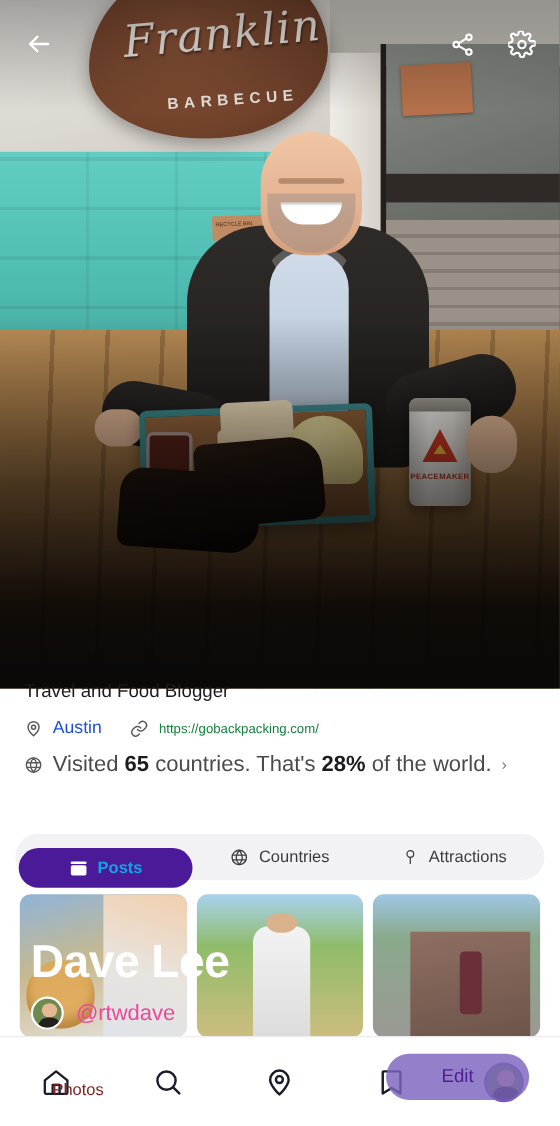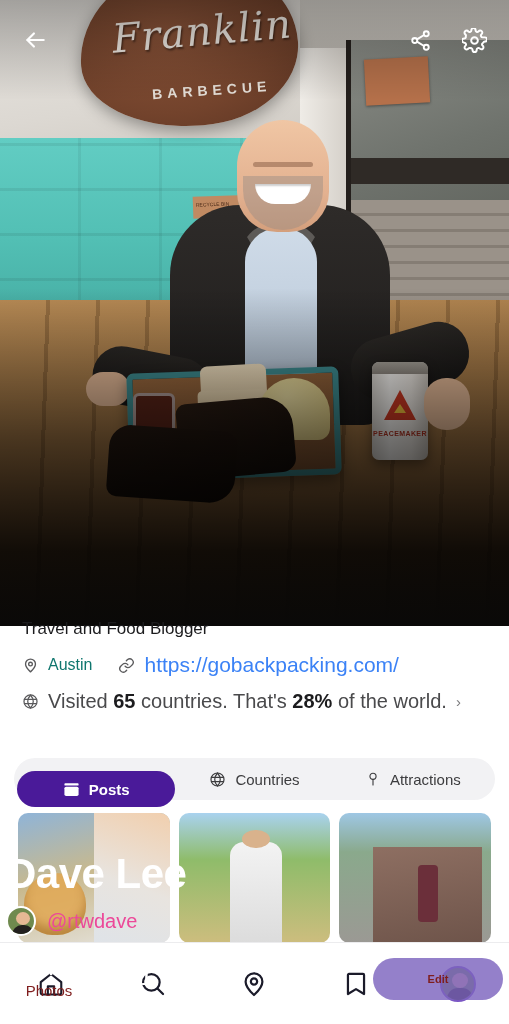--- a/index.html
+++ b/index.html
@@ -113,58 +113,58 @@
     background:linear-gradient(180deg,rgba(0,0,0,.30) 0%,rgba(0,0,0,0) 16%,
       rgba(0,0,0,0) 46%,rgba(0,0,0,.55) 70%,rgba(0,0,0,.88) 88%,#0a0908 100%); }
 
   
   .hdr { position:absolute; left:0; top:0; width:509px; height:80px; z-index:6;
     display:flex; align-items:center; padding:0 22px; }
   .hdr-r { margin-left:auto; display:flex; gap:30px; align-items:center; }
   .ic { display:block; }
 
   
-  .prof { position:absolute; left:0; bottom:0; width:509px; padding:0 6px 24px; z-index:6; }
+  .prof { position:absolute; left:0; bottom:0; width:509px; padding:0 28px 24px; z-index:6; }
   .pname { color:#fff; font-size:42px; font-weight:bold; letter-spacing:-.5px; line-height:1.05; }
   .phandle-row { display:flex; align-items:center; gap:11px; margin-top:10px; }
   .mini-av { width:30px; height:30px; border-radius:50%; border:2px solid #fff; overflow:hidden;
     background:#6f8a4e; position:relative; flex:none; }
   .mini-av:before { content:""; position:absolute; left:8px; top:4px; width:14px; height:13px;
     border-radius:50%; background:#e5b894; }
   .mini-av:after { content:""; position:absolute; left:4px; top:17px; width:22px; height:14px;
     border-radius:10px 10px 0 0; background:#23201e; }
   .phandle { color:#ec4899; font-size:20px; }
 
   .statrow { display:flex; align-items:center; margin-top:22px; }
   .stat { text-align:center; width:86px; }
   .stat .n { color:#fff; font-size:18px; font-weight:bold; line-height:1.25; }
   .stat .l { color:#7f1d1d; font-size:15px; line-height:1.3; }
   .stat.wide { width:108px; }
   .edit-btn { margin-left:auto; width:130px; height:42px; border:none; border-radius:21px;
-    background:rgba(124,100,190,.82); color:#7f1d1d; font-size:11px; font-weight:bold;
+    background:rgba(124,100,190,.82); color:#4c1d95; font-size:17px; font-weight:normal;
     font-family:"Liberation Sans", sans-serif; cursor:pointer; }
 
   
   .bio { position:absolute; left:0; top:593px; width:509px; padding:26px 22px 0; }
   .bio-title { font-size:17px; color:#1c1c1e; }
   .bio-line { display:flex; align-items:center; margin-top:14px; }
   .bio-line.l2 { margin-top:13px; }
-  .bio-txt { font-size:16px; color:#0f766e; margin-left:9px; }
-  .bio-link { font-size:21px; color:#3b82f6; margin-left:9px; text-decoration:none; }
+  .bio-txt { font-size:16px; color:#1d4ed8; margin-left:9px; }
+  .bio-link { font-size:12px; color:#15803d; margin-left:9px; text-decoration:none; }
   .gap { width:26px; }
   .bio-rich { font-size:20px; color:#4a4a4c; margin-left:9px; }
   .bio-rich b { color:#1c1c1e; }
   .chev { margin-left:9px; color:#7a7a7c; font-size:15px; }
 
   
   .tabs { position:absolute; left:14px; top:758px; width:481px; height:42px;
     background:#f2f2f4; border-radius:21px; display:flex; align-items:center; padding:3px; }
   .tab { flex:1; height:36px; border-radius:18px; display:flex; align-items:center;
     justify-content:center; gap:9px; font-size:15px; color:#3c3c3e; cursor:pointer; }
-  .tab.active { background:#4a1a99; color:#ffffff; font-weight:bold;margin-top:20px; }
+  .tab.active { background:#4a1a99; color:#0ea5e9; font-weight:bold;margin-top:20px; }
 
   
   .grid { position:absolute; left:18px; top:813px; width:473px; height:130px;
     display:flex; gap:9px; }
   .cell { flex:1; border-radius:10px; overflow:hidden; position:relative; cursor:pointer; }
   .c1 { background:linear-gradient(165deg,#8fb4d8 0%,#c8b98e 45%,#e8e6e3 100%); }
   .c1:before { content:""; position:absolute; left:50%; top:0; width:50%; height:100%;
     background:linear-gradient(200deg,#f1cfae 0%,#e8e4df 55%,#dfe3e8 100%); }
   .c1:after { content:""; position:absolute; left:6px; bottom:8px; width:62px; height:62px;
     border-radius:50% 50% 46% 46%; background:rgba(226,168,84,.85);

